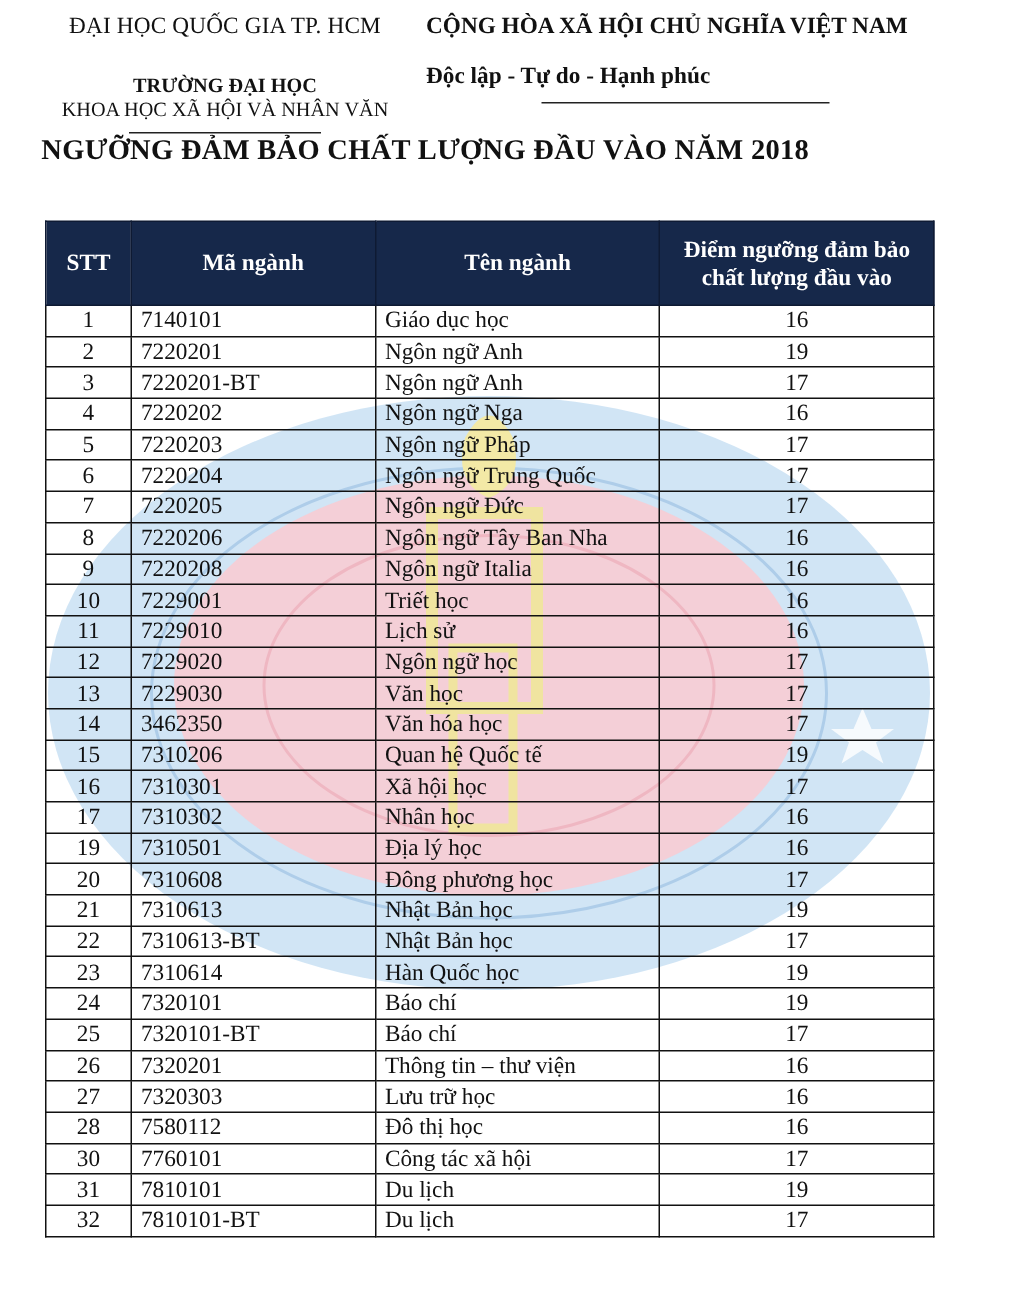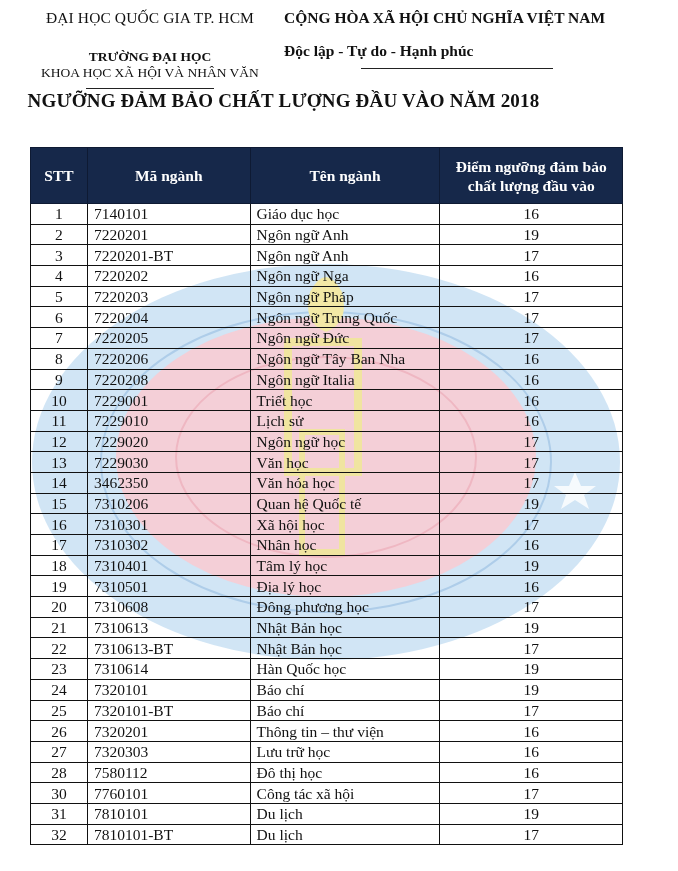--- a/index.html
+++ b/index.html
@@ -172,26 +172,20 @@
         <td class="c-name">Xã hội học</td>
         <td class="c-score">17</td>
       </tr>
       <tr>
         <td class="c-stt">17</td>
         <td class="c-code">7310302</td>
         <td class="c-name">Nhân học</td>
         <td class="c-score">16</td>
       </tr>
       <tr>
-        <td class="c-stt">18</td>
-        <td class="c-code">7310401</td>
-        <td class="c-name">Tâm lý học</td>
-        <td class="c-score">19</td>
-      </tr>
-      <tr>
         <td class="c-stt">19</td>
         <td class="c-code">7310501</td>
         <td class="c-name">Địa lý học</td>
         <td class="c-score">16</td>
       </tr>
       <tr>
         <td class="c-stt">20</td>
         <td class="c-code">7310608</td>
         <td class="c-name">Đông phương học</td>
         <td class="c-score">17</td>

